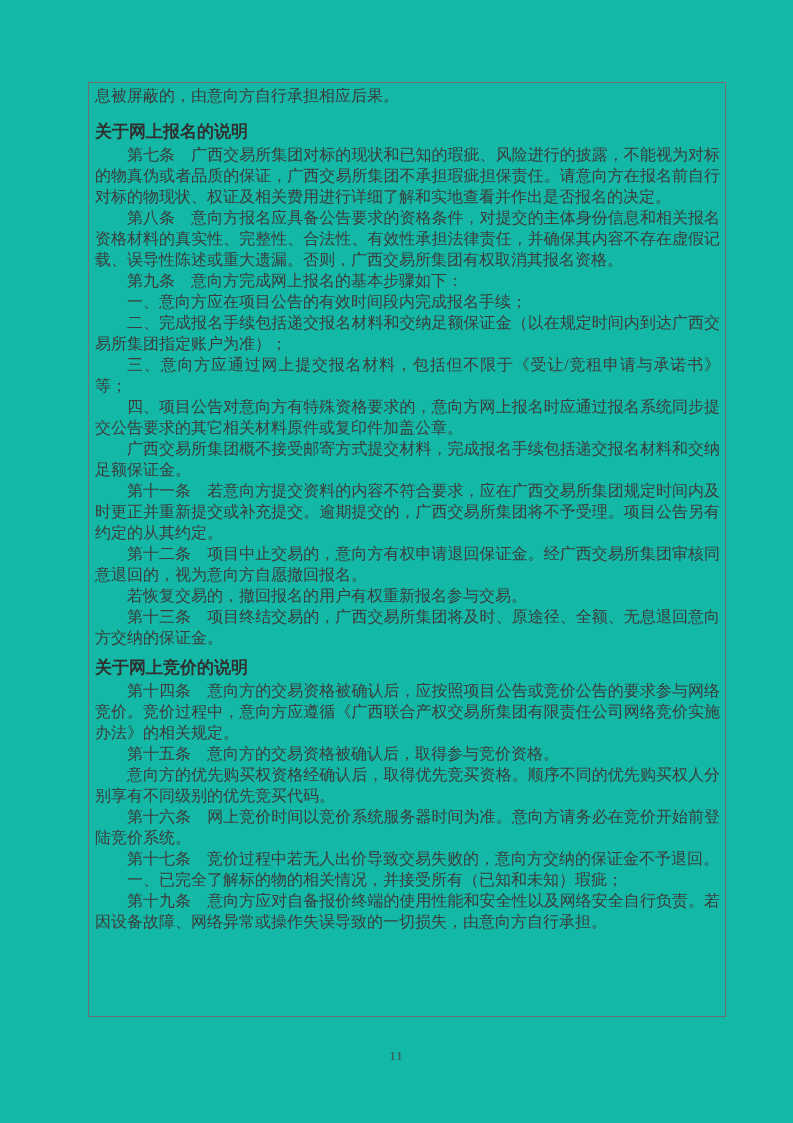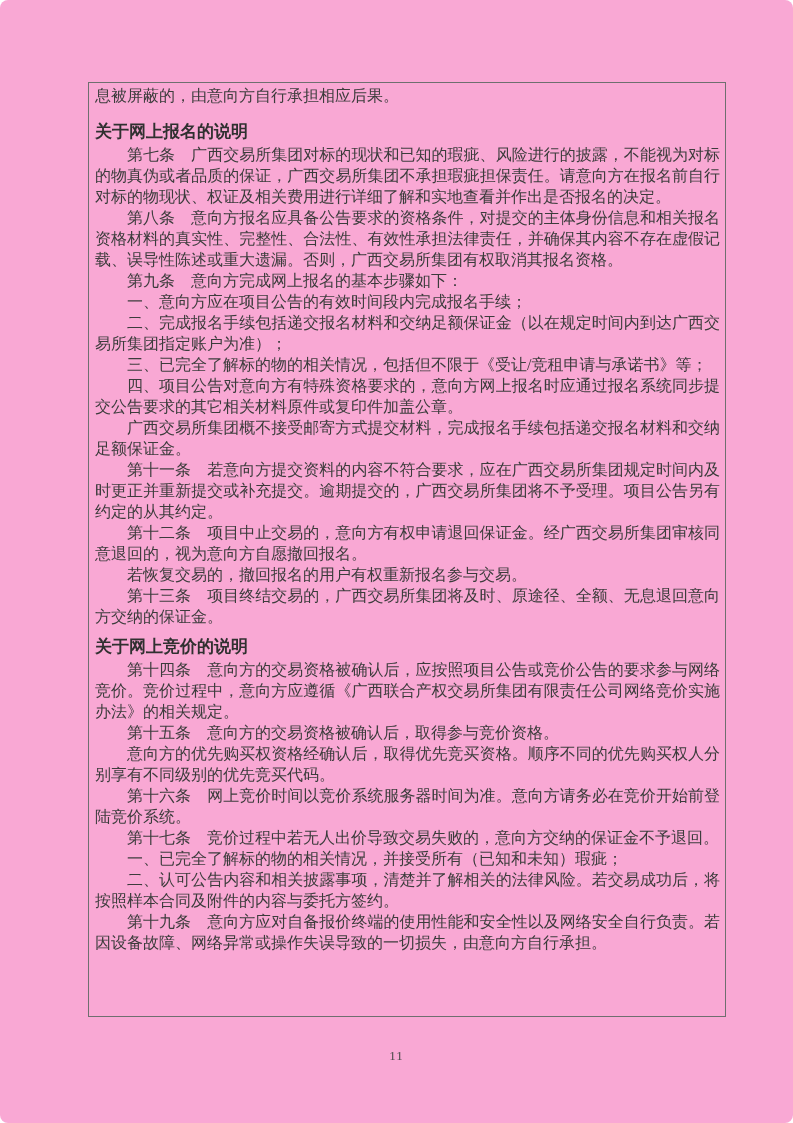--- a/index.html
+++ b/index.html
@@ -4,24 +4,23 @@
 <style>
   html, body {
     margin: 0;
     padding: 0;
     background: #ffffff;
   }
   .sheet {
     position: relative;
     width: 793px;
     height: 1123px;
-    background: #f9a8d4;
+    background: #14b8a6;
     font-family: "Liberation Serif", "DejaVu Serif", serif;
     overflow: hidden;
-    border-radius: 8px;
   }
   .doc-frame {
     position: absolute;
     left: 88px;
     top: 82px;
     width: 638px;
     height: 935px;
     box-sizing: border-box;
     border: 1px solid #6f6f6f;
     padding: 2px 5px 0 6px;
@@ -69,38 +68,37 @@
 
     <p class="no-indent">息被屏蔽的，由意向方自行承担相应后果。</p>
 
     <div class="section-registration">
       <h2 class="section-heading">关于网上报名的说明</h2>
       <p>第七条　广西交易所集团对标的现状和已知的瑕疵、风险进行的披露，不能视为对标的物真伪或者品质的保证，广西交易所集团不承担瑕疵担保责任。请意向方在报名前自行对标的物现状、权证及相关费用进行详细了解和实地查看并作出是否报名的决定。</p>
       <p>第八条　意向方报名应具备公告要求的资格条件，对提交的主体身份信息和相关报名资格材料的真实性、完整性、合法性、有效性承担法律责任，并确保其内容不存在虚假记载、误导性陈述或重大遗漏。否则，广西交易所集团有权取消其报名资格。</p>
       <p>第九条　意向方完成网上报名的基本步骤如下：</p>
       <p>一、意向方应在项目公告的有效时间段内完成报名手续；</p>
       <p>二、完成报名手续包括递交报名材料和交纳足额保证金（以在规定时间内到达广西交易所集团指定账户为准）；</p>
-      <p>三、已完全了解标的物的相关情况，包括但不限于《受让/竞租申请与承诺书》等；</p>
+      <p>三、意向方应通过网上提交报名材料，包括但不限于《受让/竞租申请与承诺书》等；</p>
       <p>四、项目公告对意向方有特殊资格要求的，意向方网上报名时应通过报名系统同步提交公告要求的其它相关材料原件或复印件加盖公章。</p>
       <p>广西交易所集团概不接受邮寄方式提交材料，完成报名手续包括递交报名材料和交纳足额保证金。</p>
       <p>第十一条　若意向方提交资料的内容不符合要求，应在广西交易所集团规定时间内及时更正并重新提交或补充提交。逾期提交的，广西交易所集团将不予受理。项目公告另有约定的从其约定。</p>
       <p>第十二条　项目中止交易的，意向方有权申请退回保证金。经广西交易所集团审核同意退回的，视为意向方自愿撤回报名。</p>
       <p>若恢复交易的，撤回报名的用户有权重新报名参与交易。</p>
       <p>第十三条　项目终结交易的，广西交易所集团将及时、原途径、全额、无息退回意向方交纳的保证金。</p>
     </div>
 
     <div class="section-bidding">
       <h2 class="section-heading">关于网上竞价的说明</h2>
       <p>第十四条　意向方的交易资格被确认后，应按照项目公告或竞价公告的要求参与网络竞价。竞价过程中，意向方应遵循《广西联合产权交易所集团有限责任公司网络竞价实施办法》的相关规定。</p>
       <p>第十五条　意向方的交易资格被确认后，取得参与竞价资格。</p>
       <p>意向方的优先购买权资格经确认后，取得优先竞买资格。顺序不同的优先购买权人分别享有不同级别的优先竞买代码。</p>
       <p>第十六条　网上竞价时间以竞价系统服务器时间为准。意向方请务必在竞价开始前登陆竞价系统。</p>
       <p>第十七条　竞价过程中若无人出价导致交易失败的，意向方交纳的保证金不予退回。</p>
       <p>一、已完全了解标的物的相关情况，并接受所有（已知和未知）瑕疵；</p>
-      <p>二、认可公告内容和相关披露事项，清楚并了解相关的法律风险。若交易成功后，将按照样本合同及附件的内容与委托方签约。</p>
       <p>第十九条　意向方应对自备报价终端的使用性能和安全性以及网络安全自行负责。若因设备故障、网络异常或操作失误导致的一切损失，由意向方自行承担。</p>
     </div>
 
   </div>
 
   <div class="page-number">11</div>
 
 </div>
 
 </body></html>

